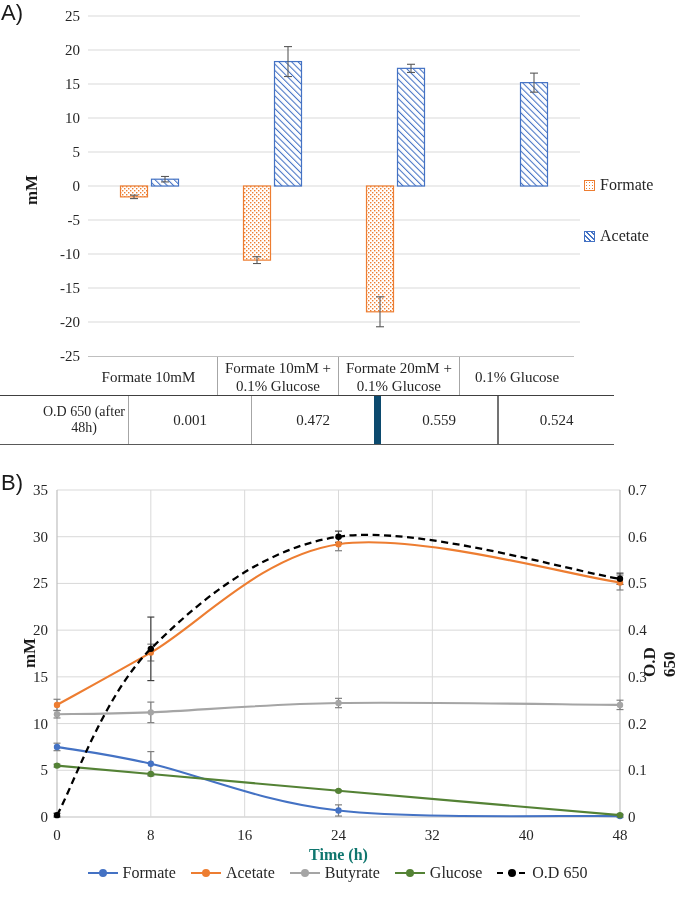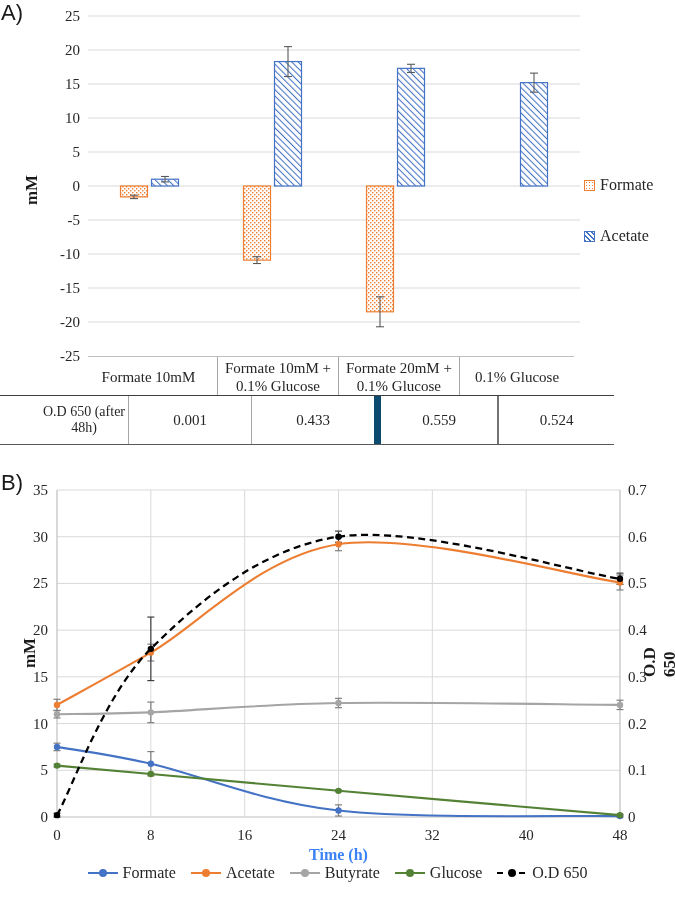--- a/index.html
+++ b/index.html
@@ -13,21 +13,21 @@
   #chart-a{top:0;}
   #chart-b{top:468px;}
   svg text{font-family:"Liberation Serif",serif;font-size:15px;fill:#262626;}
   .axis-title{position:absolute;font-weight:bold;font-size:17px;color:#1a1a1a;
               width:48px;height:48px;display:flex;align-items:center;justify-content:center;}
   .rot{transform:rotate(-90deg);}
   #ylab-a{left:8px;top:166px;}
   #ylab-b{left:6px;top:629px;}
   #y2lab-b{left:636px;top:629px;}
   #xlab-b{position:absolute;left:57px;top:846px;width:563px;text-align:center;
-          font-weight:bold;font-size:16px;color:#3b82f6;}
+          font-weight:bold;font-size:16px;color:#0f766e;}
   
   .od-table{position:absolute;left:0;top:356px;width:574px;height:88px;font-size:15px;}
   .cat-row{position:absolute;left:88px;top:0;width:486px;height:39px;display:flex;
            border-top:1px solid #bfbfbf;}
   .cat-row .cell{display:flex;align-items:center;justify-content:center;text-align:center;
                  line-height:18px;box-sizing:border-box;}
   .cat-row .cell:nth-child(1){width:123px;}
   .cat-row .cell:nth-child(2){width:123px;border-left:1px solid #a6a6a6;margin-left:8px;}
   .cat-row .cell:nth-child(3){width:123px;border-left:1px solid #a6a6a6;}
   .cat-row .cell:nth-child(4){width:117px;border-left:1px solid #a6a6a6;}
@@ -146,21 +146,21 @@
   <div class="od-table">
     <div class="cat-row">
       <div class="cell">Formate 10mM</div>
       <div class="cell">Formate 10mM + 0.1% Glucose</div>
       <div class="cell">Formate 20mM + 0.1% Glucose</div>
       <div class="cell">0.1% Glucose</div>
     </div>
     <div class="val-row">
       <div class="cell">O.D 650 (after 48h)</div>
       <div class="cell">0.001</div>
-      <div class="cell">0.433</div>
+      <div class="cell">0.472</div>
       <div class="cell">0.559</div>
       <div class="cell">0.524</div>
     </div>
   </div>
 
   <div id="label-b" class="panel-label">B)</div>
 
   <svg id="chart-b" width="675" height="430" viewBox="0 0 675 430">
     <g id="chartB-g">
         <line x1="57" y1="349" x2="620" y2="349" stroke="#BFBFBF" stroke-width="1.2"></line>

